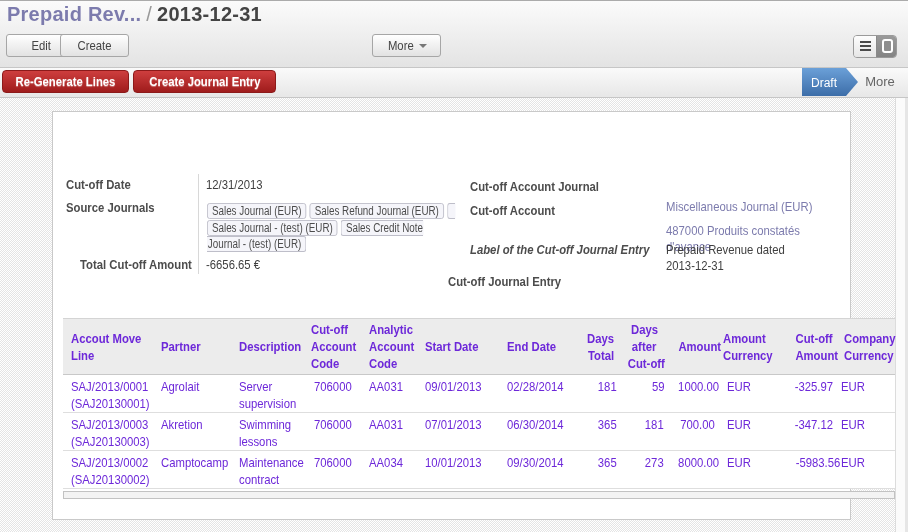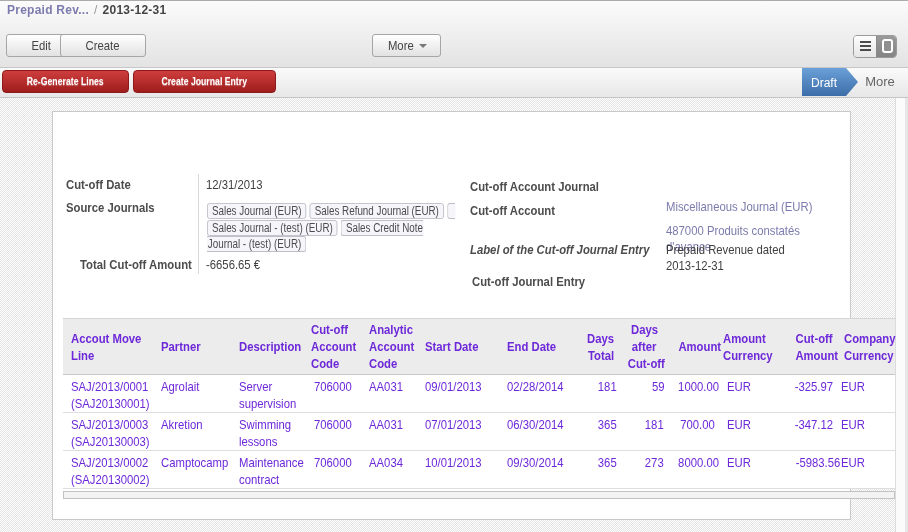--- a/index.html
+++ b/index.html
@@ -3,44 +3,44 @@
 * { margin:0; padding:0; box-sizing:border-box; }
 html,body { width:908px; height:532px; overflow:hidden; font-family:"Liberation Sans", sans-serif; background:#fff; }
 #page { position:relative; width:908px; height:532px; overflow:hidden; }
 .abs { position:absolute; }
 .cx { display:inline-block; transform:scaleX(0.87); transform-origin:0 50%; white-space:nowrap; }
 
 
 #topbar { left:0; top:0; width:908px; height:68px;
   background:linear-gradient(#fbfbfb, #e3e3e3);
   border-top:1px solid #ababab; border-bottom:1px solid #c6c6c6; }
-#crumb { left:7px; top:3px; font-size:12px; font-weight:bold; color:#7c7bad; white-space:nowrap; letter-spacing:0.25px;}
+#crumb { left:7px; top:3px; font-size:20px; font-weight:bold; color:#7c7bad; white-space:nowrap; letter-spacing:0.25px;}
 #crumb .sep { color:#999; font-weight:normal; padding:0 5px; }
 #crumb .cur { color:#444; }
 .gbtn { position:absolute; height:23px; border:1px solid #a6a6a6; border-radius:3px;
   background:linear-gradient(#ffffff, #e2e2e2); color:#444; font-size:13px;
   text-align:center; line-height:21px; }
 .gbtn .cx { transform-origin:50% 50%; }
 #btn-edit { left:6px; top:34px; width:70px; }
-#btn-create { left:60px; top:34px; width:86px; }
+#btn-create { left:60px; top:34px; width:69px; }
 #btn-more { left:372px; top:34px; width:69px; }
 .caret { display:inline-block; width:0; height:0; border-left:4px solid transparent;
   border-right:4px solid transparent; border-top:4px solid #777; margin-left:4px; vertical-align:2px; }
 #switcher { left:853px; top:35px; width:44px; height:23px; border:1px solid #9a9a9a;
   border-radius:4px; overflow:hidden; }
 #sw-list { position:absolute; left:0; top:0; width:22px; height:21px; background:linear-gradient(#fdfdfd,#e6e6e6); }
 #sw-form { position:absolute; left:22px; top:0; width:21px; height:21px; background:linear-gradient(#9a9a9a,#848484); border-left:1px solid #8a8a8a; }
 .hamb { position:absolute; left:6px; width:11px; height:2px; background:#4a4a4a; }
 #sw-form .rect { position:absolute; left:5px; top:3px; width:11px; height:14px; border:2px solid #fff; border-radius:3px; background:#8f8f8f; }
 
 
 #redbar { left:0; top:68px; width:908px; height:30px;
   background:linear-gradient(#fafafa, #e7e7e7); border-bottom:1px solid #c6c6c6; }
 .rbtn { position:absolute; top:2px; height:23px; border:1px solid #8c1a1a; border-radius:4px;
-  background:linear-gradient(#ce3e3e, #9f1c1c); color:#fff; font-size:10px; font-weight:bold;
+  background:linear-gradient(#ce3e3e, #9f1c1c); color:#fff; font-size:13px; font-weight:bold;
   text-align:center; line-height:21px; text-shadow:0 1px 1px rgba(255,255,255,.4); }
 .rbtn .cx { transform-origin:50% 50%; }
 #btn-regen { left:2px; width:127px; }
 #btn-cje { left:133px; width:143px; }
 #statusDone { position:absolute; top:0px; left:862px; width:36px; height:28px; line-height:28px;
   text-align:center; color:#666; font-size:13px; }
 #statusDraft { position:absolute; left:802px; top:0px; }
 
 
 #content { left:0; top:98px; width:908px; height:434px;
@@ -135,21 +135,21 @@
 
   <div class="lbl" style="left:80px; top:257px;"><span class="cx">Total Cut-off Amount</span></div>
   <div class="val" style="left:206px; top:257px;"><span class="cx">-6656.65 €</span></div>
 
   <div class="lbl" style="left:470px; top:179px;"><span class="cx">Cut-off Account Journal</span></div>
   <div class="val vpurple" style="left:666px; top:179px;"><span class="cx">Miscellaneous Journal (EUR)</span></div>
   <div class="lbl" style="left:470px; top:203px;"><span class="cx">Cut-off Account</span></div>
   <div class="val vpurple" style="left:666px; top:203px;"><span class="cx">487000 Produits constatés</span><br><span class="cx">d'avance</span></div>
   <div class="lbl" style="left:470px; top:242px;font-style:italic;"><span class="cx">Label of the Cut-off Journal Entry</span></div>
   <div class="val" style="left:666px; top:242px;"><span class="cx">Prepaid Revenue dated</span><br><span class="cx">2013-12-31</span></div>
-  <div class="lbl" style="left:472px; top:274px;text-decoration:underline;"><span class="cx">Cut-off Journal Entry</span></div>
+  <div class="lbl" style="left:448px; top:274px;text-decoration:underline;"><span class="cx">Cut-off Journal Entry</span></div>
 
   <div class="abs" id="tblwrap">
     <table>
       <colgroup>
         <col style="width:94px">
           <col style="width:78px">
           <col style="width:72px">
           <col style="width:58px">
         <col style="width:56px">
           <col style="width:82px">

